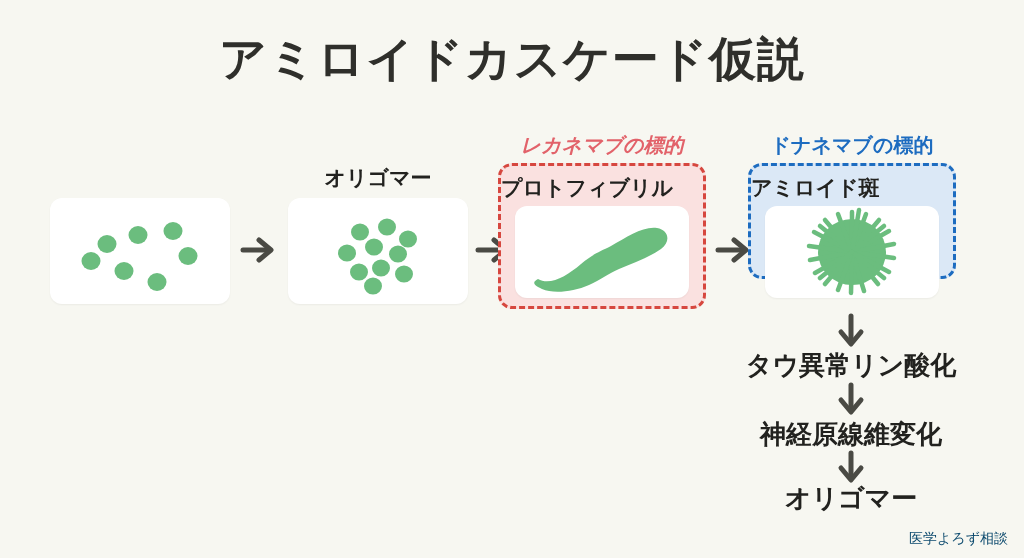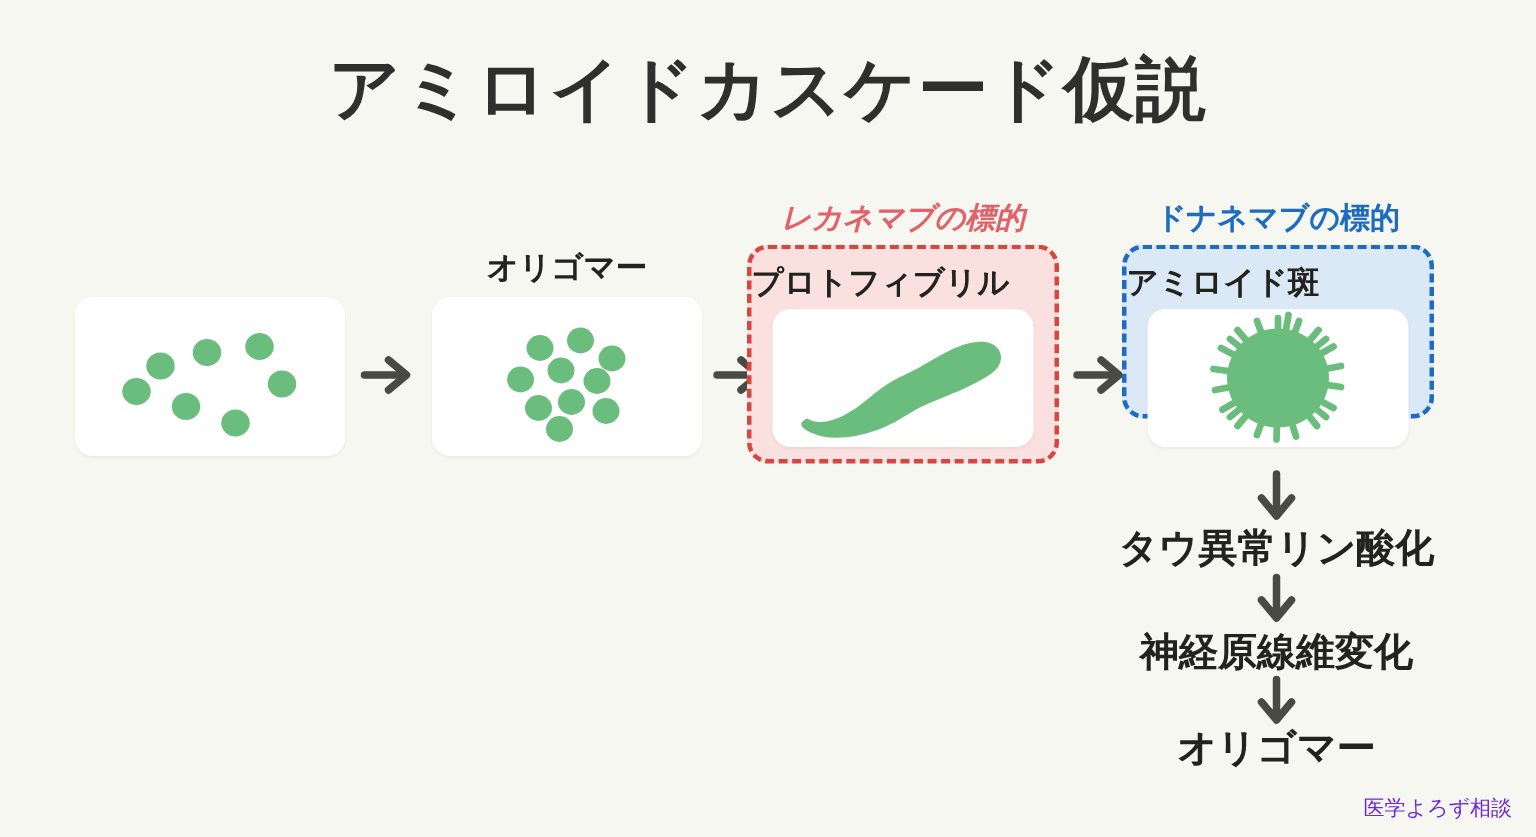--- a/index.html
+++ b/index.html
@@ -114,21 +114,21 @@
     color: #22221f;
     white-space: nowrap;
   }
 
   
   .watermark {
     position: absolute;
     right: 16px;
     bottom: 10px;
     font-size: 14px;
-    color: #6d28d9;
+    color: #0c4a6e;
     white-space: nowrap;
   }
 </style>
 </head>
 <body>
 
 <div id="stage">
 
   <div class="title">アミロイドカスケード仮説</div>
 

